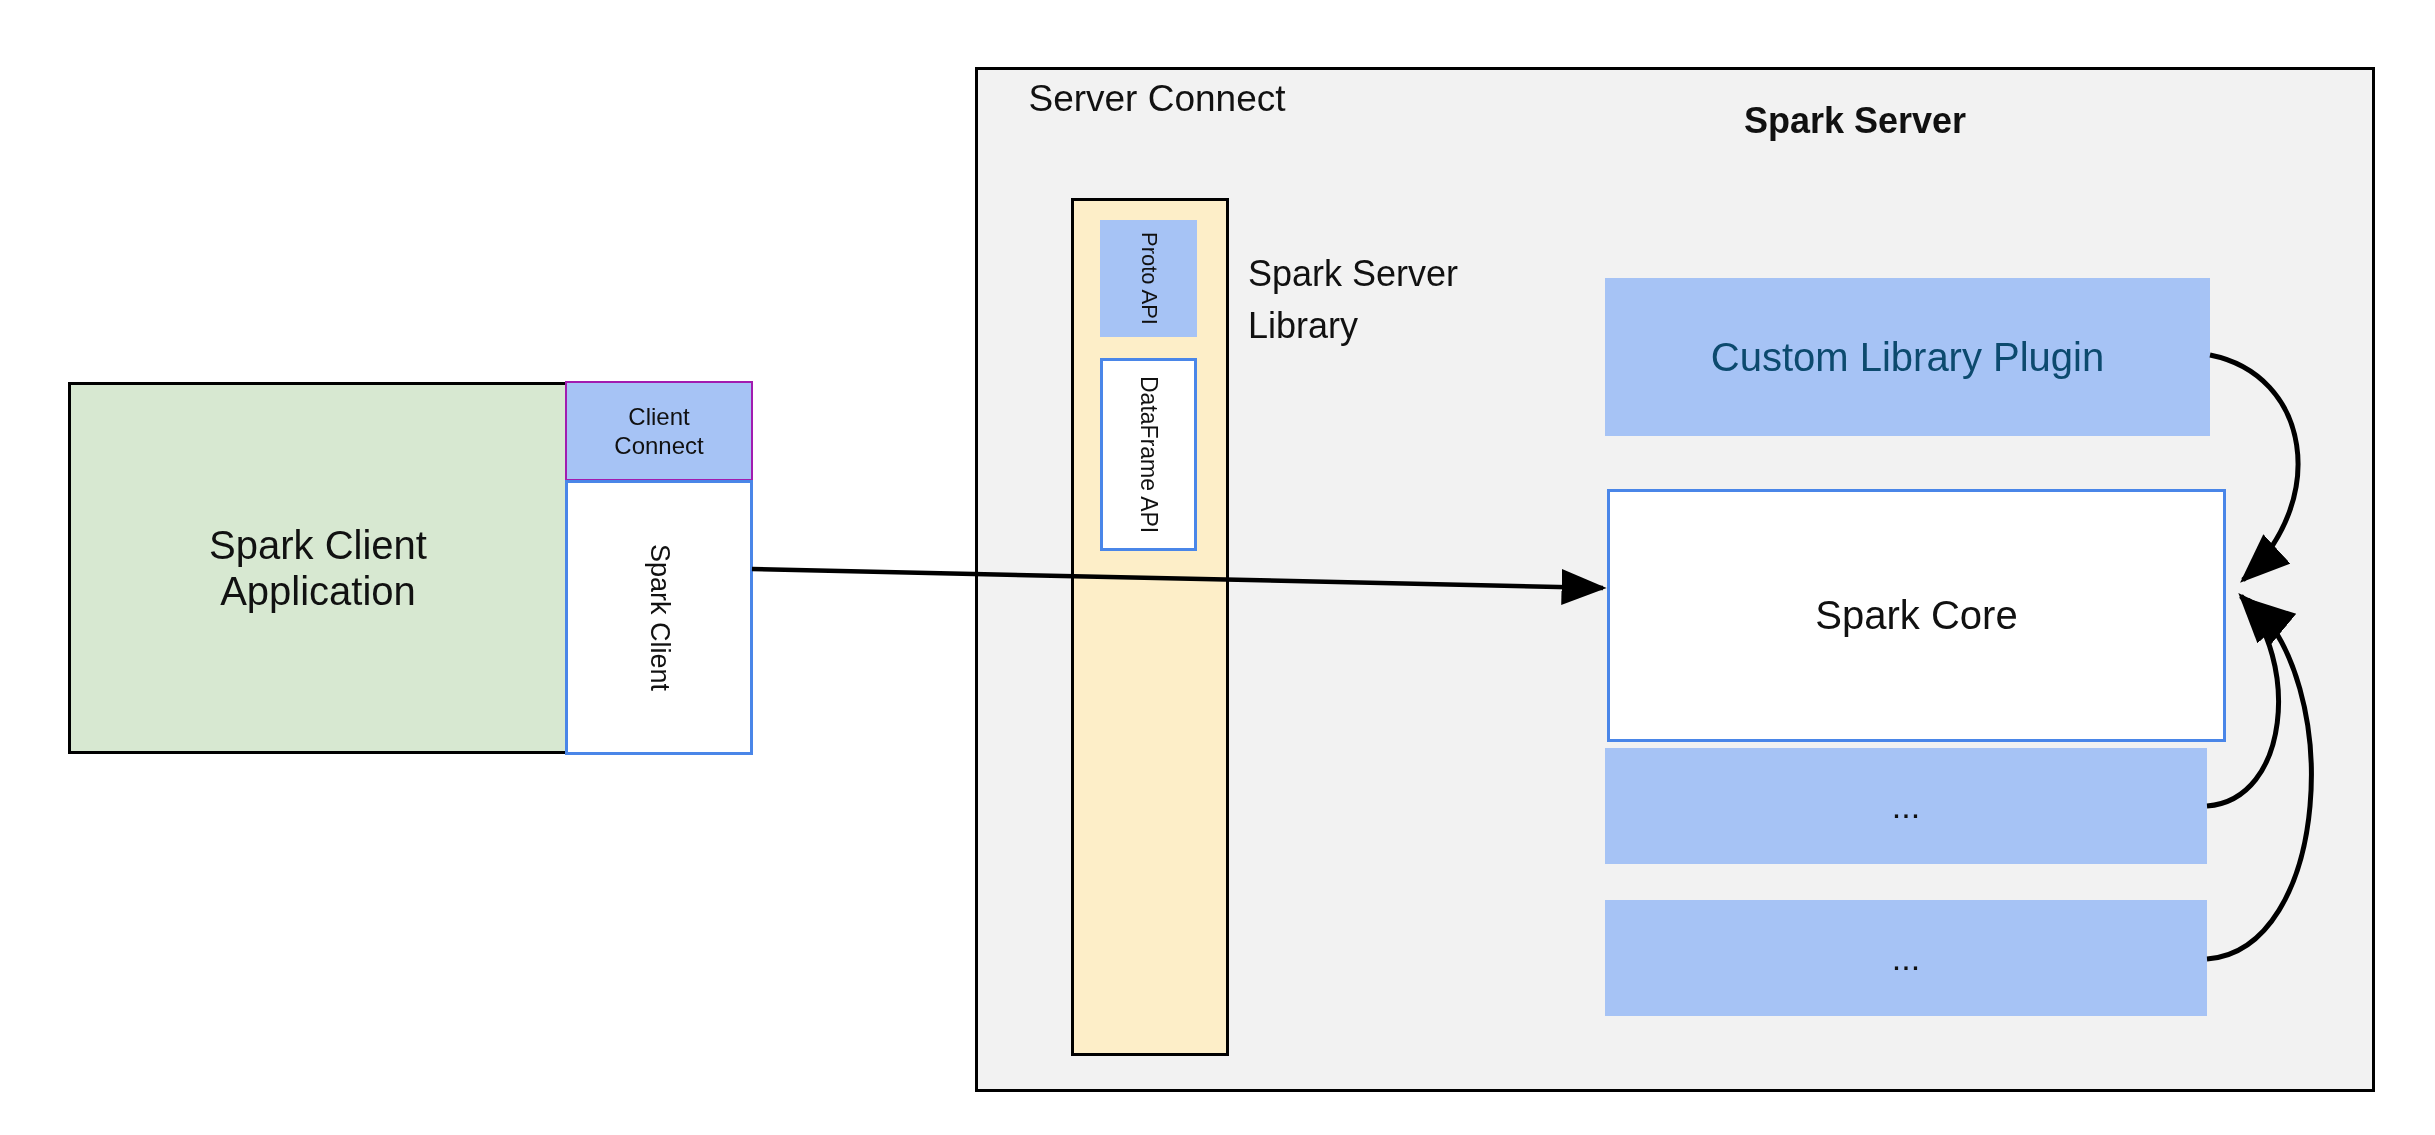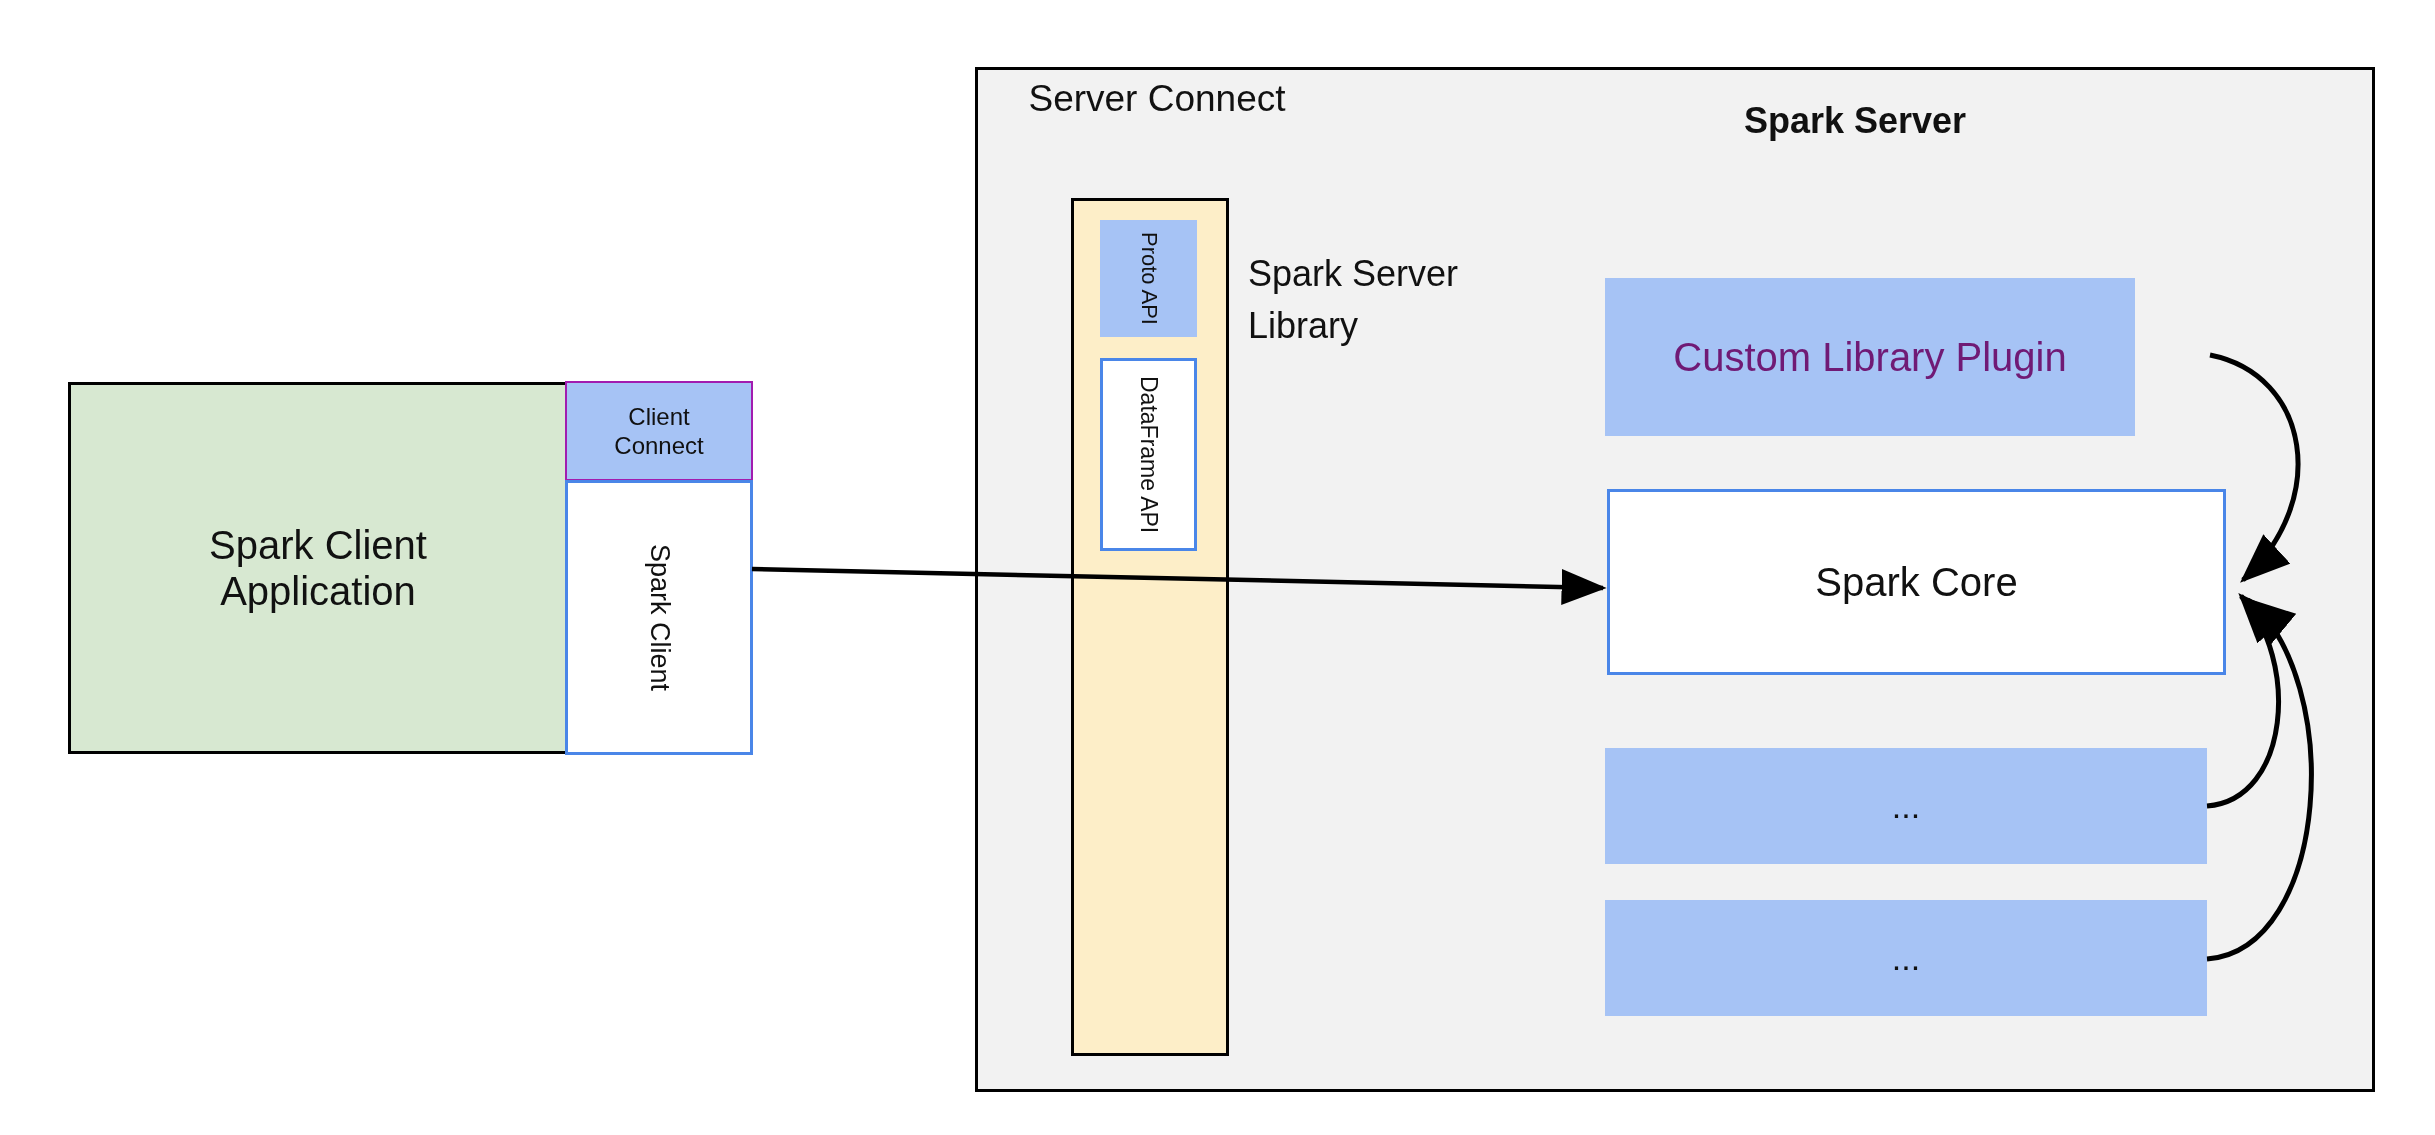--- a/index.html
+++ b/index.html
@@ -130,29 +130,29 @@
     font-size: 23px;
     color: #111111;
     writing-mode: vertical-rl;
     text-orientation: mixed;
     white-space: nowrap;
   }
 
   
   #custom-plugin {
     left: 1605px; top: 278px;
-    width: 530px; height: 158px;
-    background: #a6c3f5;
-    color: #701a75;
+    width: 605px; height: 158px;
+    background: #a6c3f5;
+    color: #0c4a6e;
     font-size: 40px;
   }
 
   #spark-core {
     left: 1607px; top: 489px;
-    width: 619px; height: 186px;
+    width: 619px; height: 253px;
     background: #ffffff;
     border: 3px solid #4a86e8;
     color: #111111;
     font-size: 40px;
   }
 
   #ellipsis-1 {
     left: 1605px; top: 748px;
     width: 602px; height: 116px;
     background: #a6c3f5;

